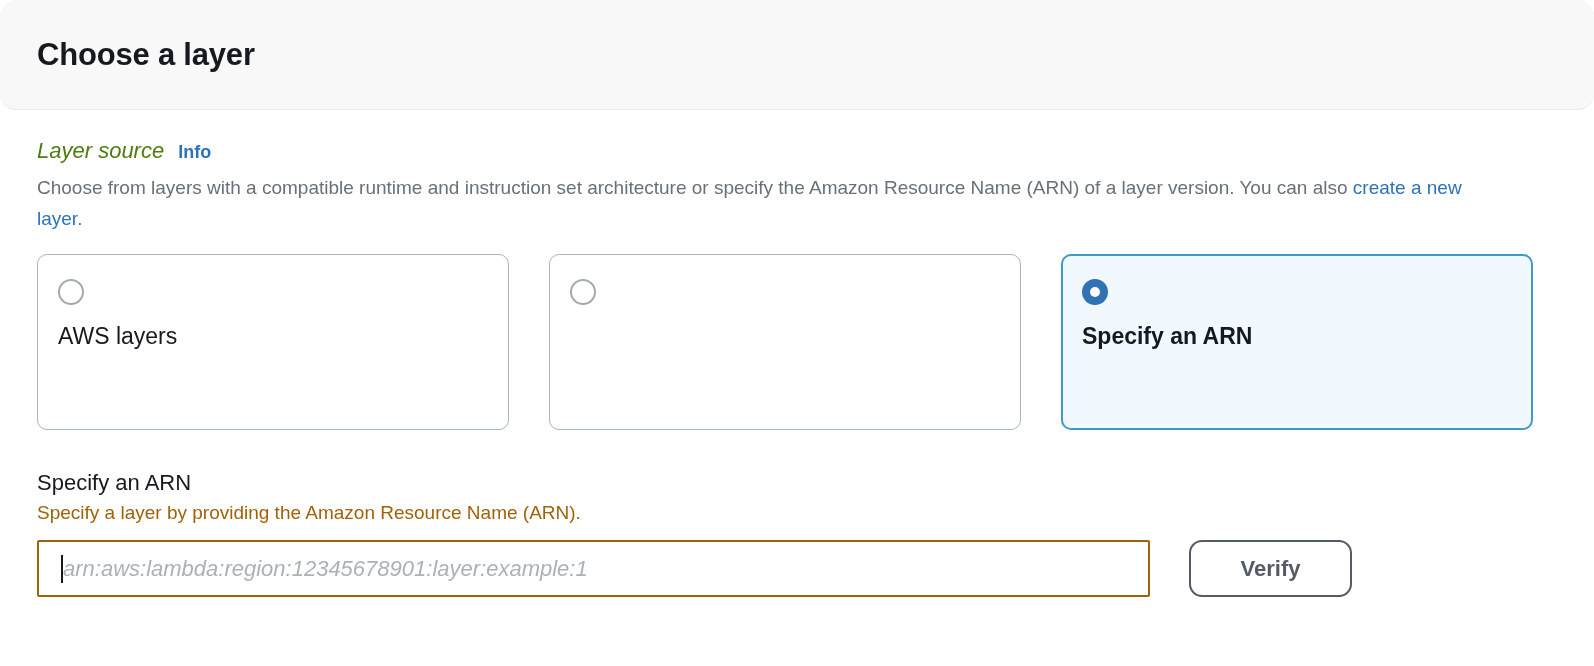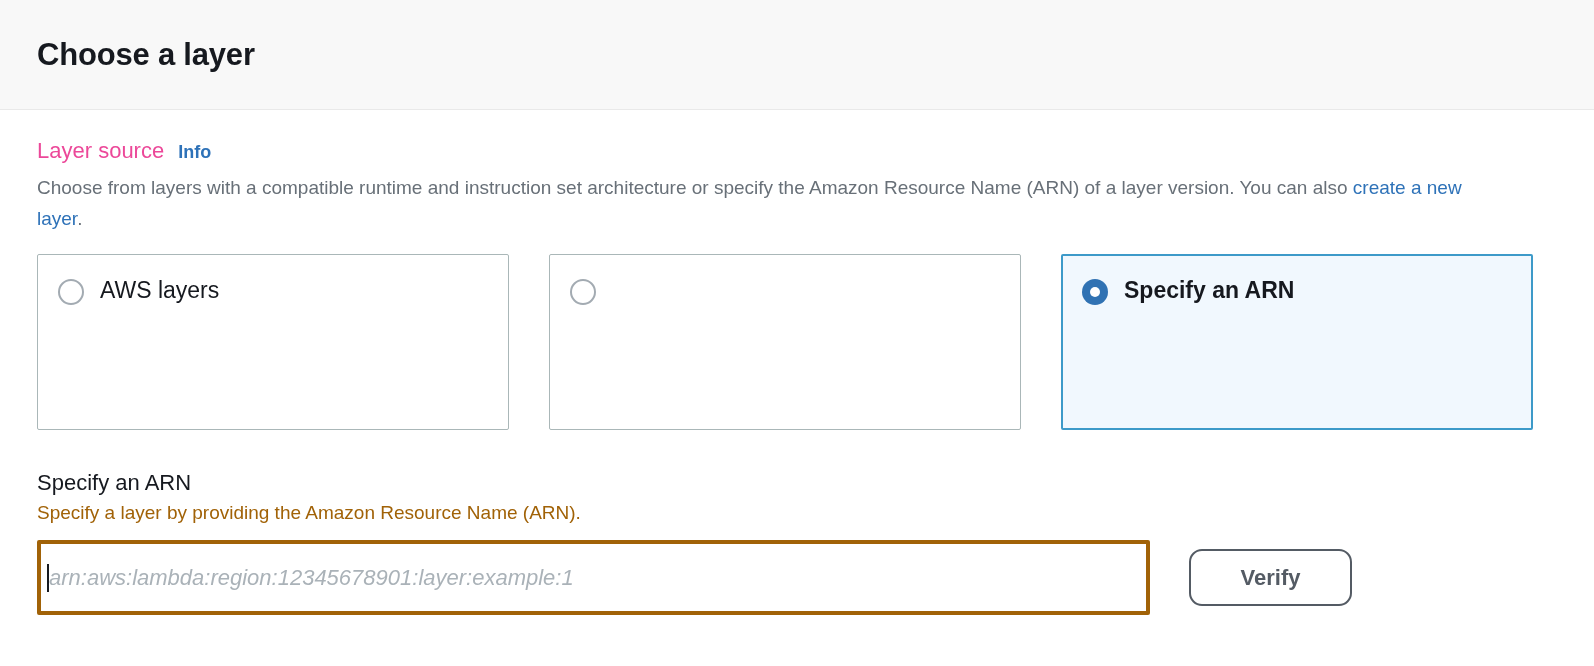--- a/index.html
+++ b/index.html
@@ -17,20 +17,21 @@
 
   
   .modal-header {
     height: 110px;
     background: #f8f8f8;
     border-bottom: 1px solid #e9e9e9;
     box-sizing: border-box;
     display: flex;
     align-items: center;
     padding-left: 37px;
+    border-radius: 16px;
   }
   .modal-title {
     font-size: 31px;
     font-weight: bold;
     letter-spacing: -0.2px;
     color: #16191f;
   }
 
   
   .modal-body {
@@ -39,21 +40,22 @@
   }
 
   .field-label-row {
     display: flex;
     align-items: baseline;
     gap: 14px;
   }
   .field-label {
     font-size: 22px;
     font-weight: 400;
-    color: #ec4899;
+    color: #4d7c0f;
+    font-style: italic;
   }
   .info-link {
     font-size: 18px;
     font-weight: bold;
     color: #2e72b8;
     cursor: pointer;
   }
   .field-desc {
     margin-top: 8px;
     font-size: 19px;
@@ -70,26 +72,27 @@
   .radio-cards {
     display: flex;
     gap: 40px;
     margin-top: 20px;
   }
   .radio-card {
     width: 472px;
     height: 176px;
     box-sizing: border-box;
     border: 1px solid #aab7b8;
-    border-radius: 2px;
+    border-radius: 10px;
     background: #ffffff;
     padding: 20px 20px 0 20px;
     display: flex;
     gap: 16px;
     cursor: pointer;
+    flex-direction: column;
   }
   .radio-card.selected {
     border: 2px solid #3d9ac9;
     background: #f1f8fe;
     padding: 19px 19px 0 19px;
   }
   .radio-mark {
     width: 26px;
     height: 26px;
     border-radius: 50%;
@@ -140,28 +143,28 @@
   }
   .arn-row {
     margin-top: 16px;
     display: flex;
     align-items: center;
     gap: 39px;
   }
   .arn-input-wrap {
     position: relative;
     width: 1113px;
-    height: 75px;
-    box-sizing: border-box;
-    border: 4px solid #a16207;
+    height: 57px;
+    box-sizing: border-box;
+    border: 2px solid #a16207;
     border-radius: 2px;
     background: #ffffff;
     display: flex;
     align-items: center;
-    padding-left: 6px;
+    padding-left: 22px;
   }
   .caret {
     width: 2px;
     height: 28px;
     background: #16191f;
     flex: 0 0 auto;
   }
   .arn-placeholder {
     font-size: 22px;
     font-style: italic;

